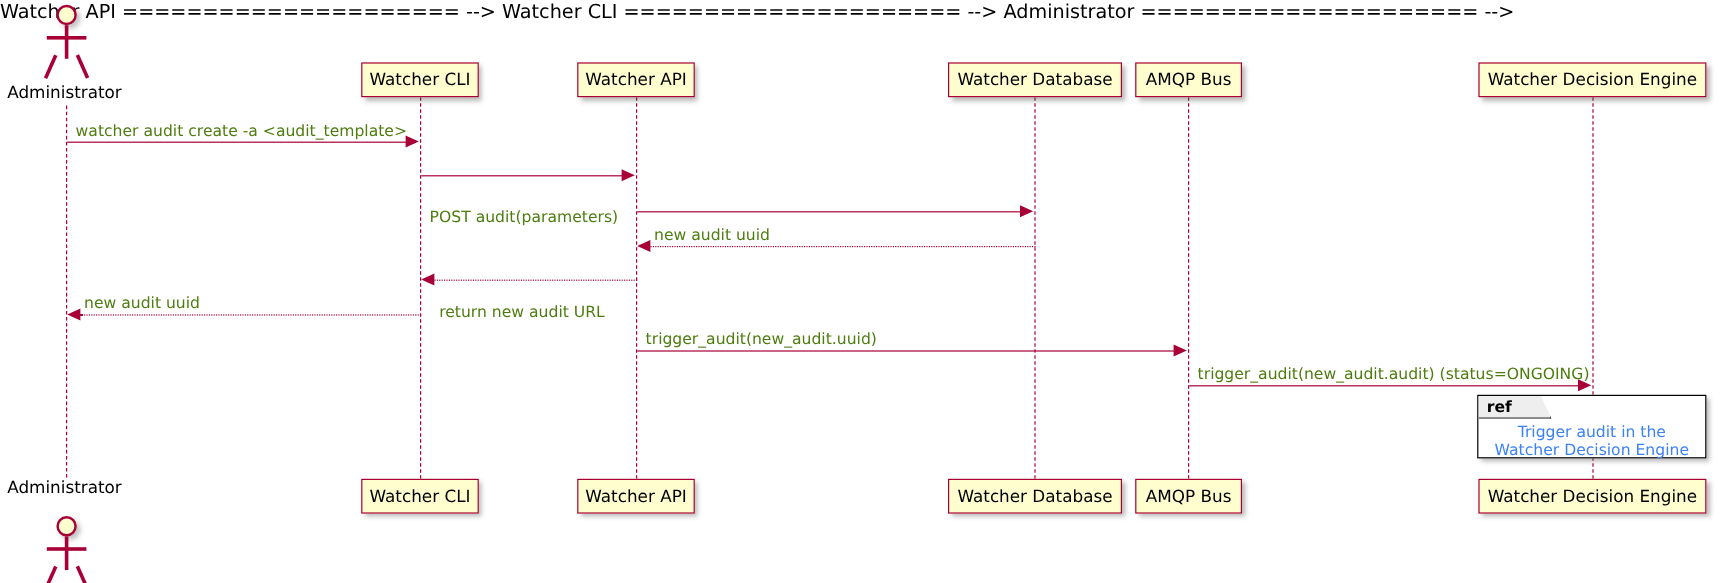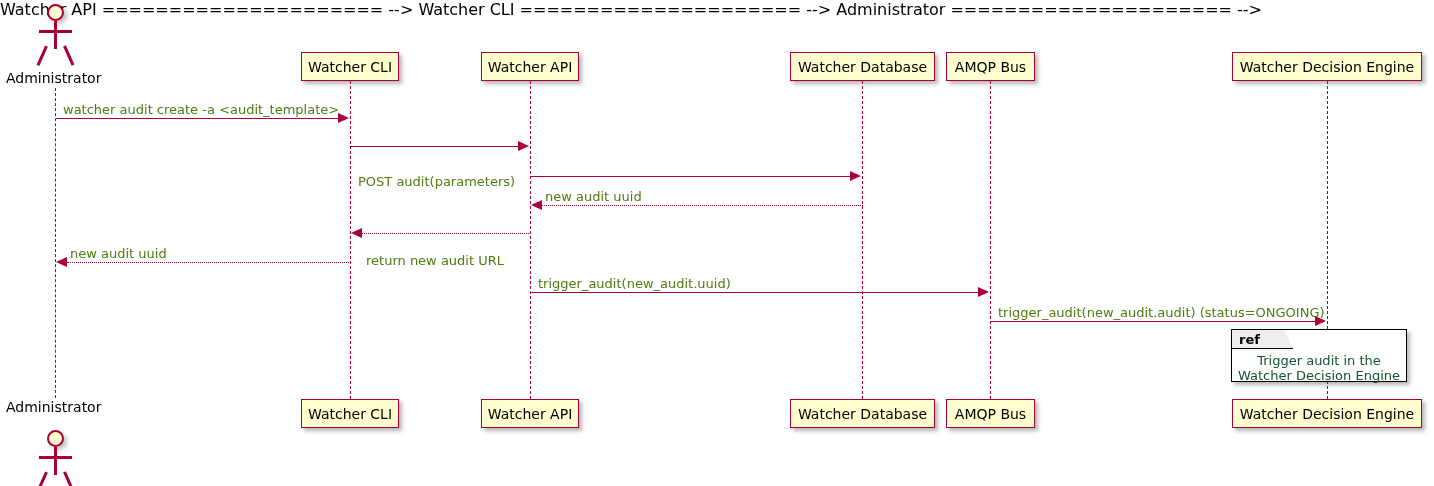--- a/index.html
+++ b/index.html
@@ -126,21 +126,21 @@
     color: #000000;
     clip-path: polygon(0 0, calc(100% - 9px) 0, 100% 100%, 0 100%);
   }
   .ref-text {
     position: absolute;
     left: 0;
     right: 0;
     top: 22px;
     text-align: center;
     font-size: 13px;
-    color: #14532d;
+    color: #3b82f6;
     line-height: 15px;
   }
 </style>
 </head>
 <body>
 
 <div id="canvas">
 
   
   <div class="lifeline" style="left:55px; top:88px; height:310px;"></div>
@@ -217,19 +217,19 @@
   <div class="msg-label" style="left:538px; top:277px;">trigger_audit(new_audit.uuid)</div>
   <div class="msg-line" style="left:531px; top:292px; width:449px;"></div>
   <div class="arrow-head right" style="left:978px; top:287px;"></div>
 
   
   <div class="msg-label" style="left:998px; top:306px;">trigger_audit(new_audit.audit) (status=ONGOING)</div>
   <div class="msg-line" style="left:991px; top:321px; width:326px;"></div>
   <div class="arrow-head right" style="left:1315px; top:316px;"></div>
 
   
-  <div class="ref-box" style="left:1231px; top:329px; width:176px; height:53px;">
+  <div class="ref-box" style="left:1231px; top:329px; width:191px; height:53px;">
     <div class="ref-tab" style="width:61px;">ref</div>
     <div class="ref-text" style="top:23px;">Trigger audit in the</div>
     <div class="ref-text" style="top:38px;">Watcher Decision Engine</div>
   </div>
 
 </div>
 
 </body></html>

